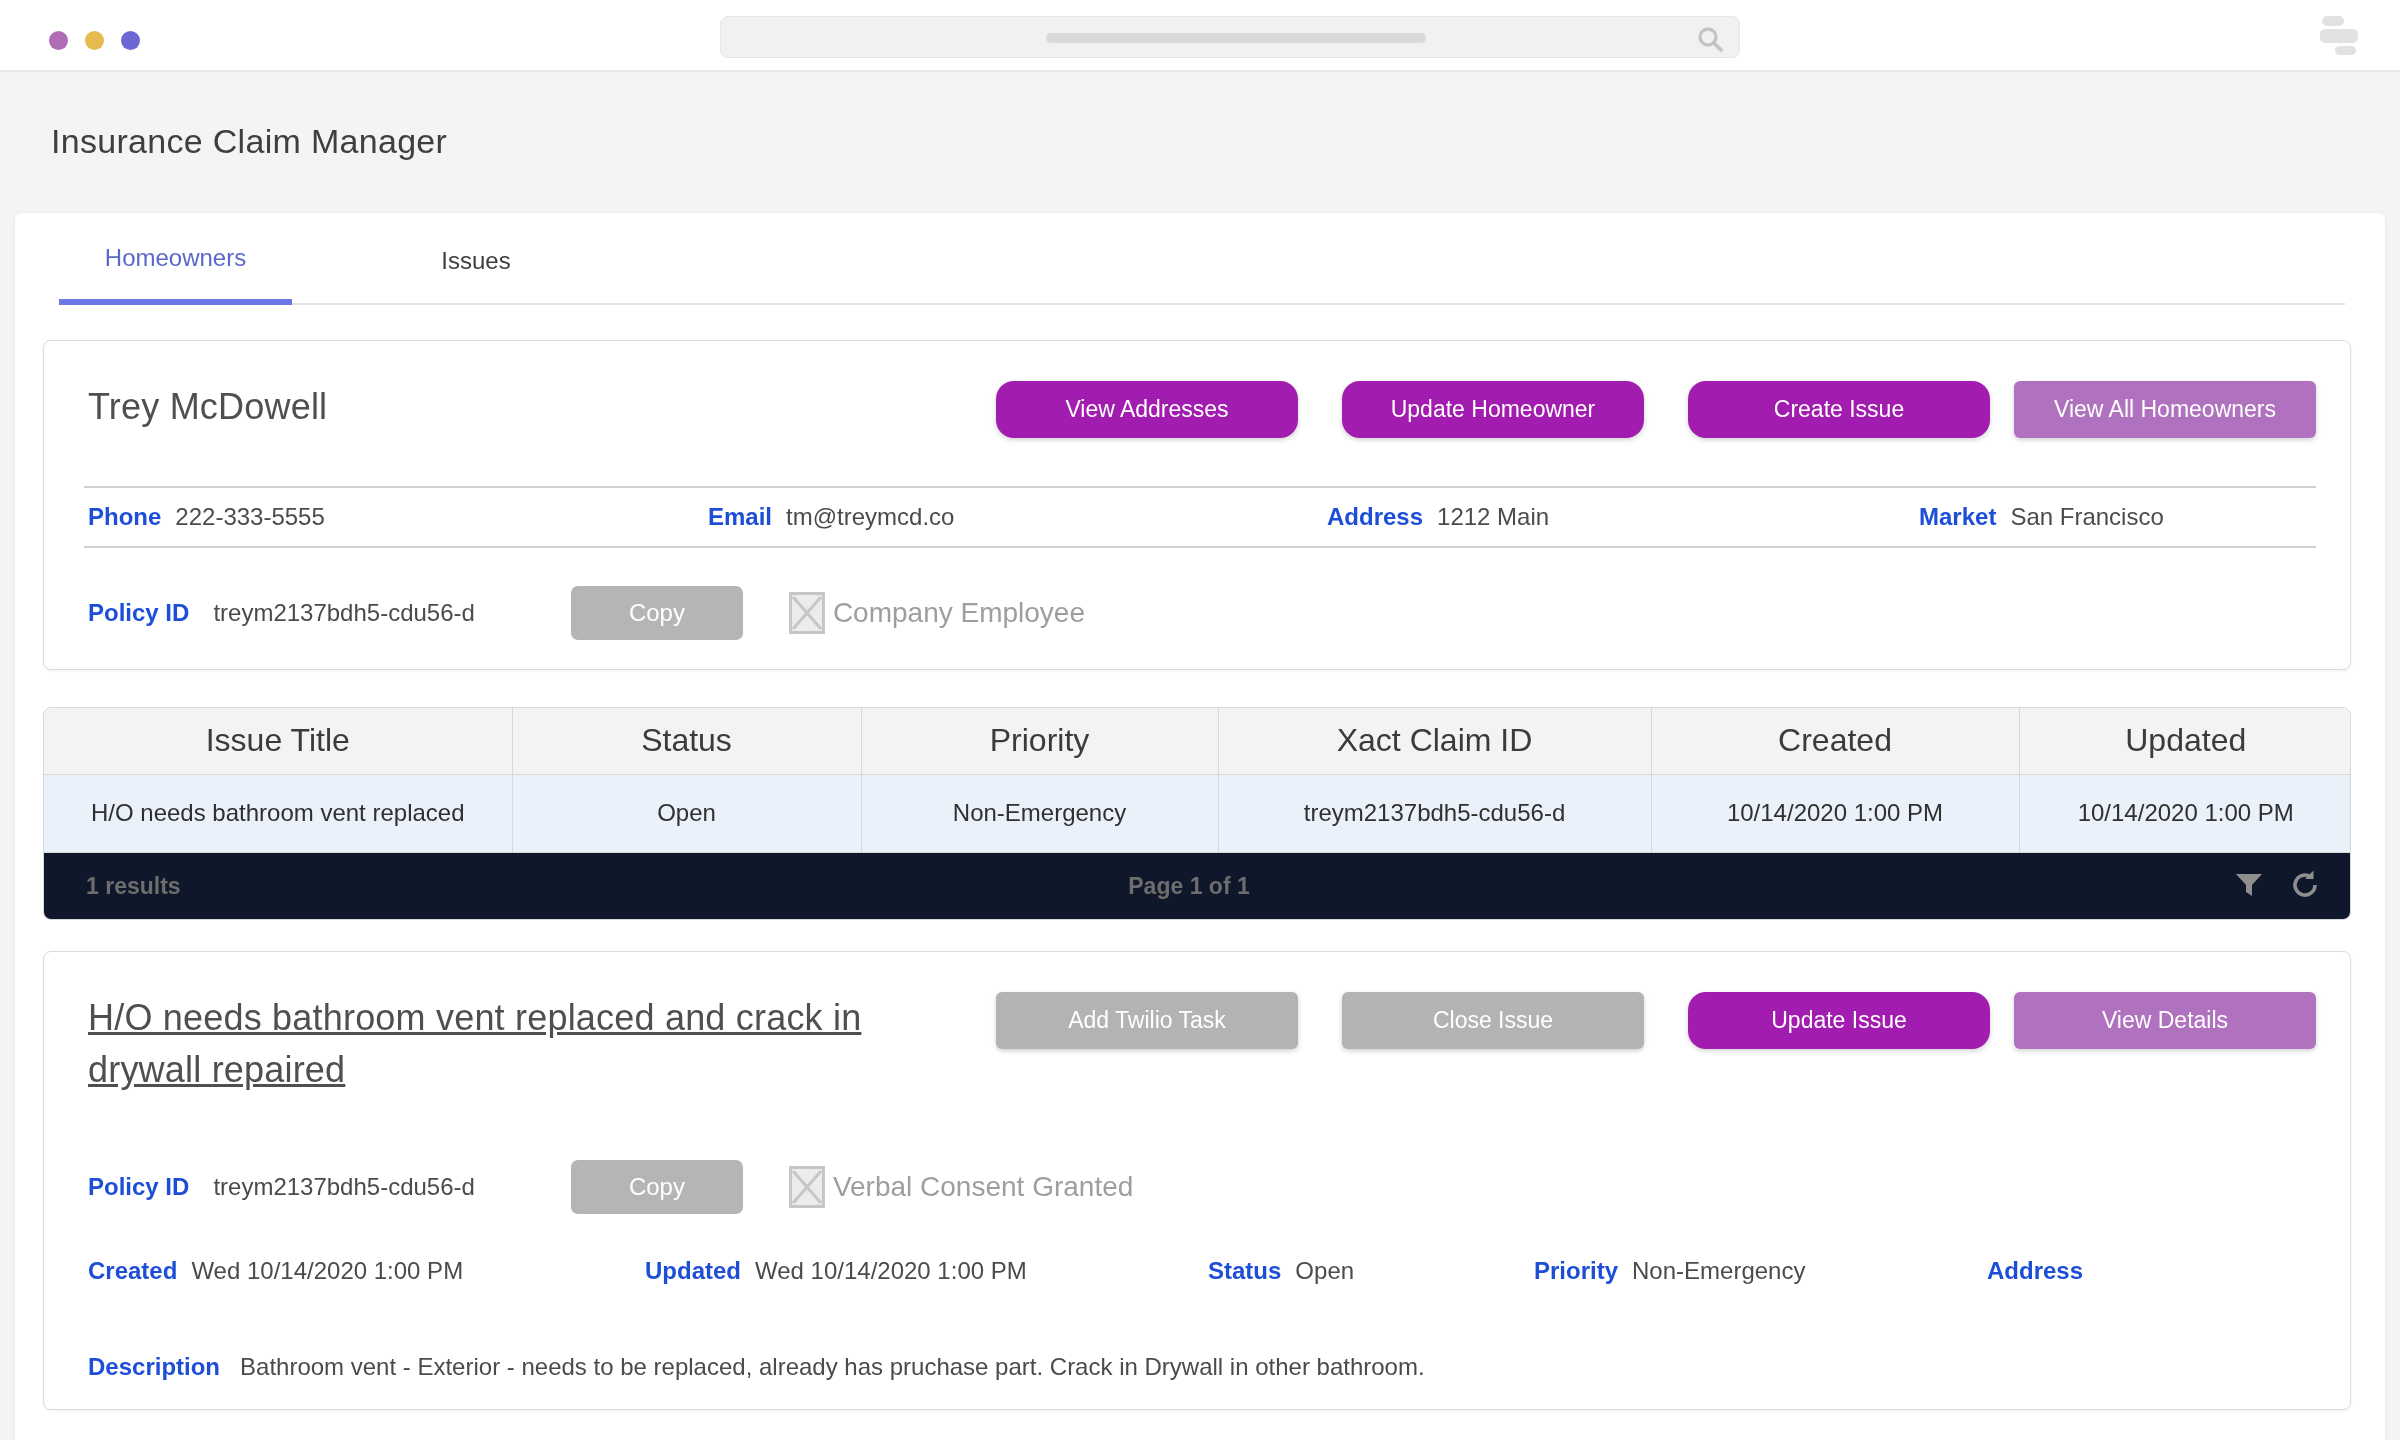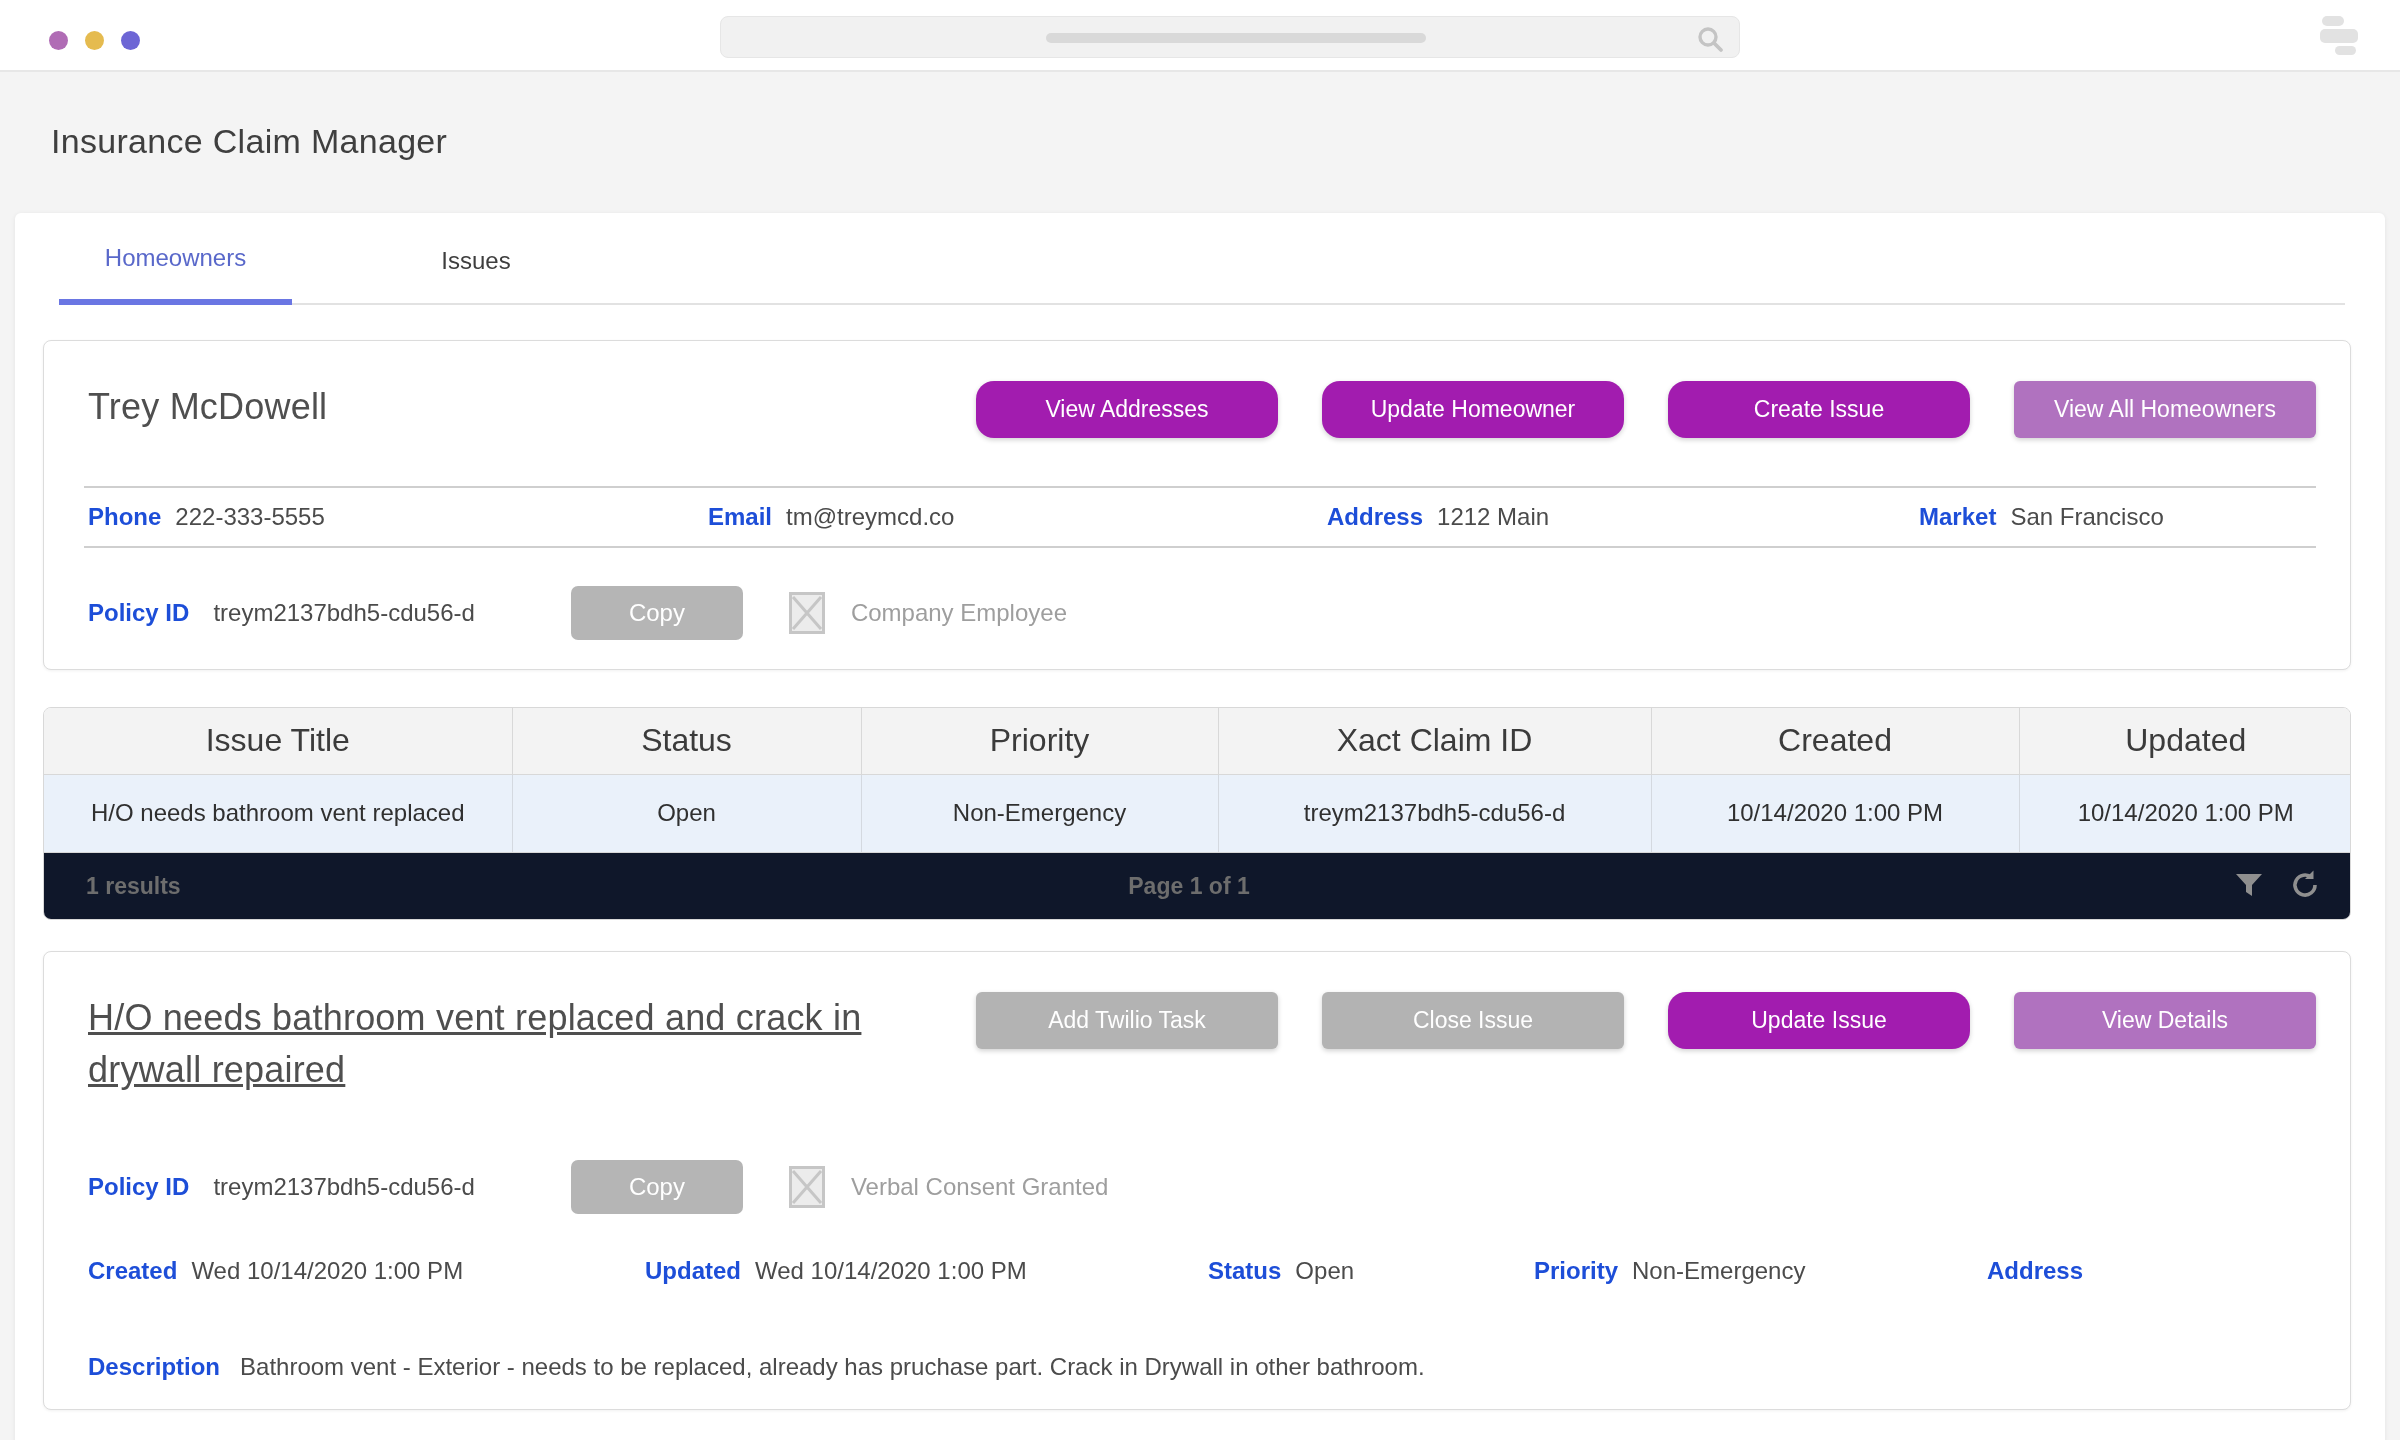--- a/index.html
+++ b/index.html
@@ -41,34 +41,34 @@
   .card-head { display:flex; align-items:flex-start; padding:40px 34px 0 44px; }
   .card-name { font-size:36px; line-height:52px; font-weight:400; color:#4f4f4f; letter-spacing:0.2px; }
   .issue-title { width:880px;text-decoration:underline; }
 
   .btn { width:302px; height:57px; border:none; border-radius:6px; color:#ffffff; font-family:"Liberation Sans", sans-serif; font-size:23px; text-align:center; cursor:pointer; box-shadow:0 2px 5px rgba(0,0,0,0.18); flex:none; }
   .btn-indigo { background:#a21caf;border-radius:18px; }
   .btn-purple { background:#b072bf; }
   .btn-gray   { background:#b3b3b3; }
   .btn-first  { margin-left:auto; }
   .btn-gap    { margin-left:44px; }
-  .btn-gap-lg { margin-left:44px; }
+  .btn-gap-lg { margin-left:24px; }
 
   .divider { height:0; border-top:2px solid #cfcfcf; margin:0 34px 0 40px; }
   .div-top { margin-top:48px; }
 
   .fields-row { height:58px; display:grid; grid-template-columns:620px 619px 592px auto; align-items:center; padding-left:44px; }
   .fld-label { font-weight:bold; color:#1d4ed8; font-size:24px; }
   .fld-value { font-size:24px; color:#4b4b4b; margin-left:14px; }
 
   .policy-row { display:flex; align-items:center; padding-left:44px; margin-top:38px; }
   .policy-row .fld-value { margin-left:24px; }
   .copy-btn { width:172px; height:54px; margin-left:96px; border:none; border-radius:7px; background:#b5b5b5; color:#fff; font-family:"Liberation Sans", sans-serif; font-size:24px; cursor:pointer; }
   .checkbox { width:36px; height:42px; margin-left:46px; flex:none; }
-  .chk-label { font-size:24px; color:#9e9e9e; margin-left:26px; }
+  .chk-label { font-size:28px; color:#9e9e9e; margin-left:8px; }
 
   
   .tablewrap { margin:37px 34px 0 28px; border:1px solid #d8d8d8; border-radius:8px; overflow:hidden; background:#fff; }
   table { width:100%; border-collapse:collapse; table-layout:fixed; }
   th { height:66px; background:#f3f3f3; font-size:32px; font-weight:400; color:#3b3b3b; border-left:1px solid #d8d8d8; }
   th:first-child { border-left:none; }
   td { height:78px; background:#eaf1fa; text-align:center; font-size:24px; color:#303030; border-left:1px solid #d4d9e0; border-top:1px solid #d8d8d8; }
   td:first-child { border-left:none; }
   .tfoot { height:67px; background:#0f172a; border-top:1px solid #d8d8d8; position:relative; display:flex; align-items:center;font-weight:bold; }
   .tfoot-results { margin-left:42px; font-size:23px; color:#6d6d6d; }

